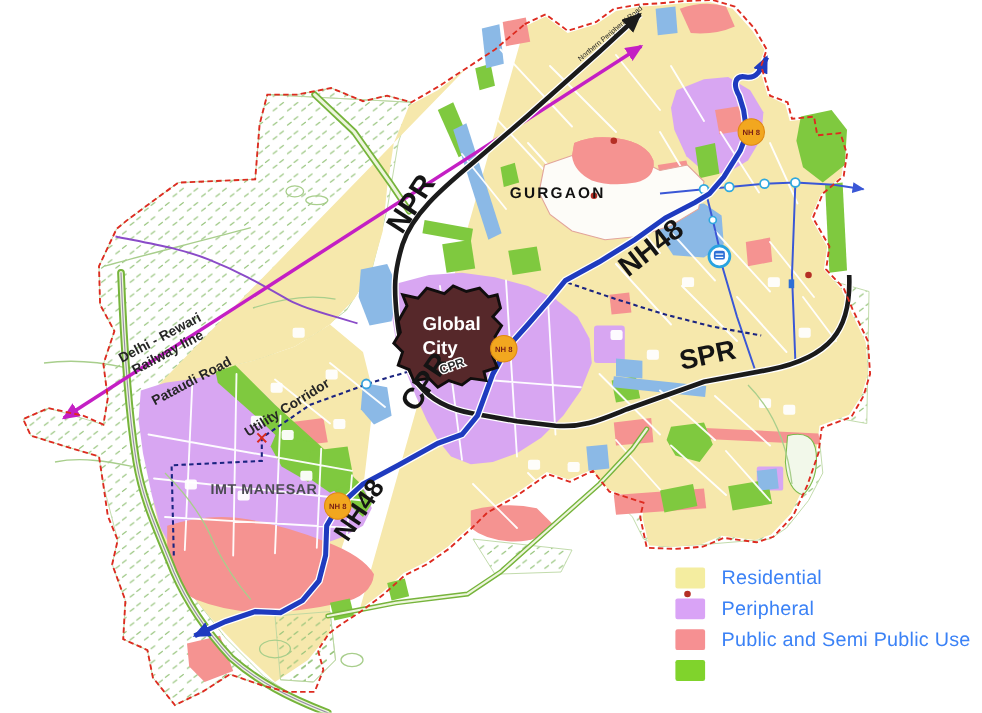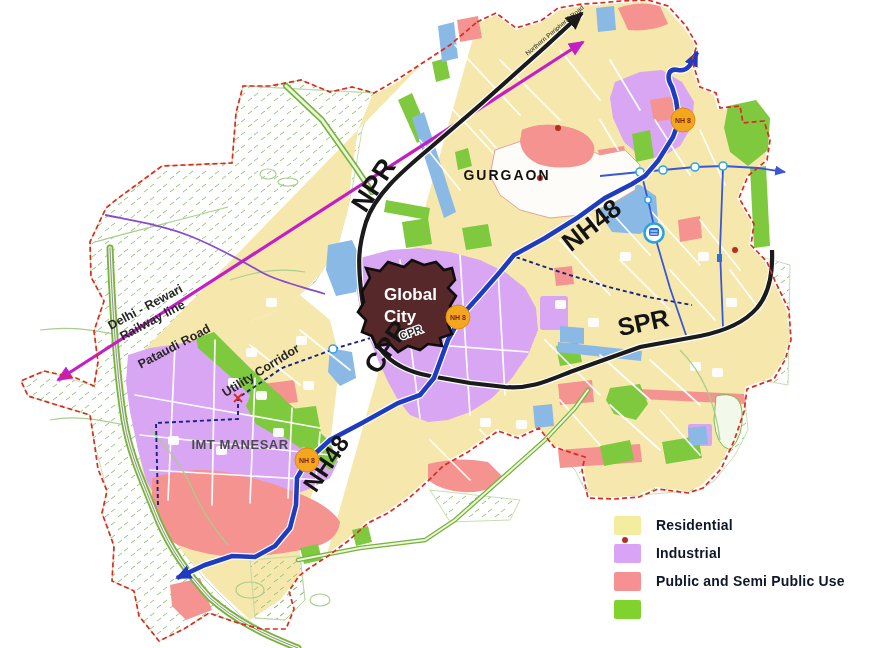--- a/index.html
+++ b/index.html
@@ -12,21 +12,21 @@
   .f-pub{fill:var(--c-pub);}
   .f-open{fill:var(--c-open);}
   .f-water{fill:var(--c-water);}
   .hatch-region{fill:url(#hatch);stroke:#B9D6A0;stroke-width:.8;}
   .grid{stroke:#ffffff;stroke-width:1.7;fill:none;opacity:.95;stroke-linecap:round;}
   .bigroadlabel{font-weight:bold;fill:#141414;}
   .smalllabel{font-weight:bold;fill:#262626;}
   .legend{position:absolute;left:614px;top:511px;}
   .legend-row{display:flex;align-items:center;height:28px;}
   .legend-swatch{width:27px;height:19px;border-radius:2px;flex:0 0 auto;}
-  .legend-label{margin-left:15px;font-size:14px;font-weight:bold;color:#0f172a;
+  .legend-label{margin-left:15px;font-size:18px;font-weight:normal;color:#3b82f6;
                 letter-spacing:.2px;white-space:nowrap;}
 </style>
 </head>
 <body>
 
 <div class="stage">
 <svg viewBox="0 0 893 648" width="893" height="648">
   <defs>
     <pattern id="hatch" width="13" height="13" patternUnits="userSpaceOnUse">
       <path d="M1,10 l4,-3 M7,5 l4,-3" stroke="#93C278" stroke-width="1" fill="none"></path>
@@ -260,21 +260,21 @@
   </g>
 </svg>
 
 <div class="legend">
   <div class="legend-row">
     <div class="legend-swatch" style="background-color: rgb(244, 237, 160);"></div>
     <div class="legend-label">Residential</div>
   </div>
   <div class="legend-row">
     <div class="legend-swatch" style="background-color: rgb(217, 163, 246);"></div>
-    <div class="legend-label">Industrial</div>
+    <div class="legend-label">Peripheral</div>
   </div>
   <div class="legend-row">
     <div class="legend-swatch" style="background-color: rgb(246, 144, 146);"></div>
     <div class="legend-label">Public and Semi Public Use</div>
   </div>
   <div class="legend-row">
     <div class="legend-swatch" style="background-color: rgb(128, 211, 44);"></div>
   </div>
 </div>
 </div>

